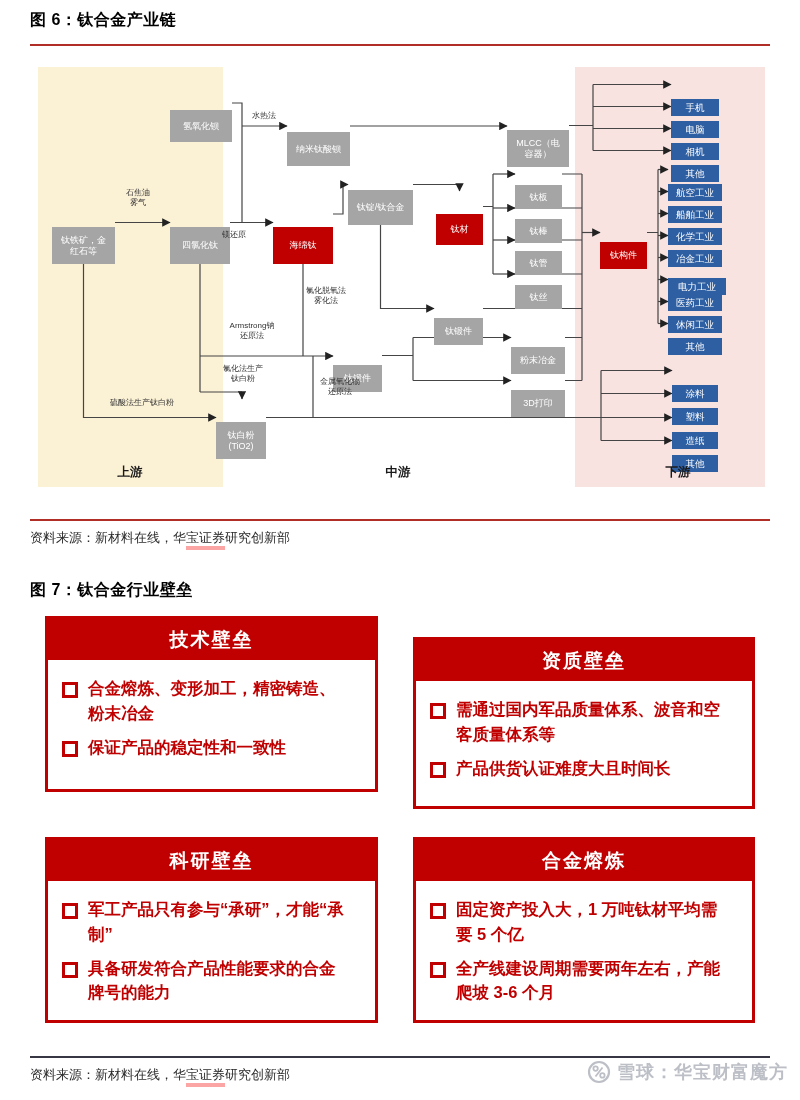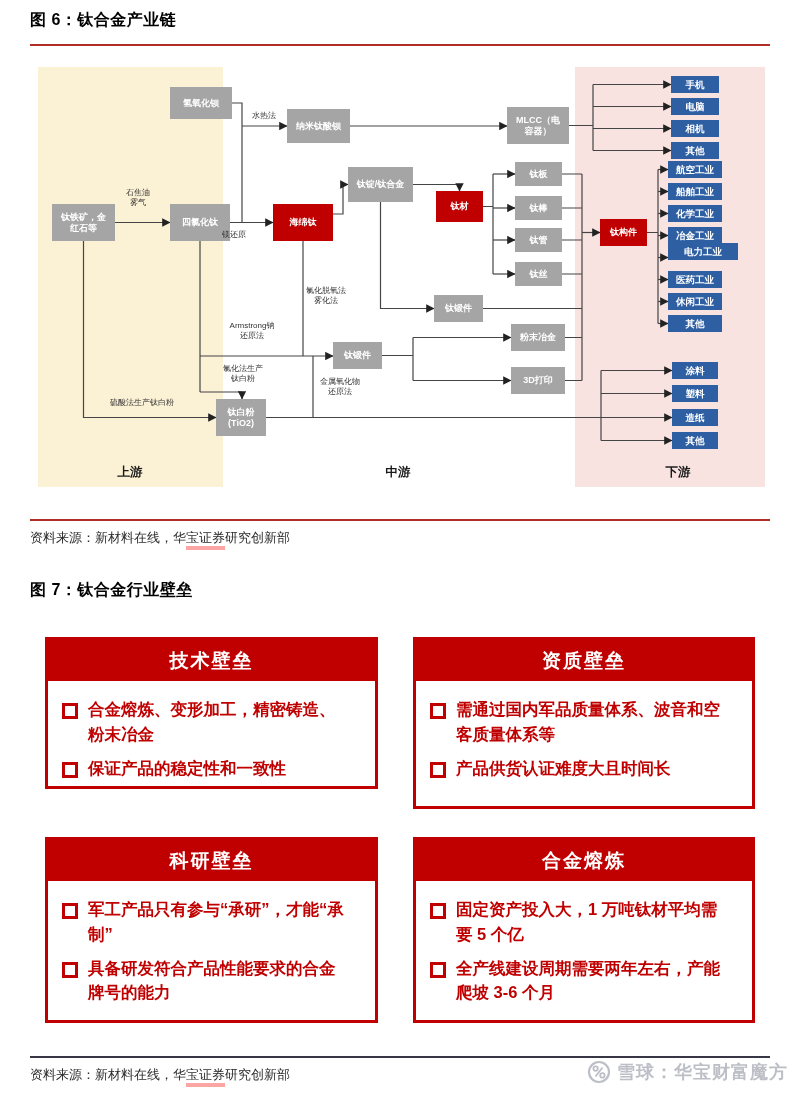--- a/index.html
+++ b/index.html
@@ -14,21 +14,21 @@
 
   
   #diagram{position:absolute;left:30px;top:64px;width:740px;height:436px;}
   .zonebg{position:absolute;}
   .zonebg.up{left:8px;top:3px;width:185px;height:420px;background:var(--upstream-bg,#FBF1D5);}
   .zonebg.down{left:545px;top:3px;width:190px;height:420px;background:var(--downstream-bg,#F8E3E1);}
   #connectors{position:absolute;left:0;top:0;}
   .ln{fill:none;stroke:#454545;stroke-width:1.2;}
   .ar{marker-end:url(#arr);}
   .node{position:absolute;display:flex;align-items:center;justify-content:center;text-align:center;
-        color:#fff;font-weight:bold;font-size:9px;line-height:1.2;white-space:pre-line;padding:1px;box-sizing:border-box;}
+        color:#fff;font-weight:normal;font-size:9px;line-height:1.2;white-space:pre-line;padding:1px;box-sizing:border-box;margin-top:23px;}
   .node.gray{background:var(--gray,#A5A5A5);}
   .node.red{background:var(--red,#C00000);}
   .node.blue{background:var(--blue,#2E5FA3);font-size:9.5px;}
   .elabel{position:absolute;transform:translateX(-50%);font-size:8px;color:#333;
           white-space:pre-line;text-align:center;line-height:1.3;}
   .zone-label{position:absolute;width:64px;text-align:center;font-size:12.5px;font-weight:bold;color:#1a1a1a;top:400px;}
 
   
   .bbox{position:absolute;border:3px solid var(--red,#C00000);background:#fff;box-sizing:border-box;}
   .bhead{display:block;background:var(--red,#C00000);color:#fff;text-align:center;font-weight:bold;
@@ -129,21 +129,21 @@
         <div class="node gray" style="left: 186px; top: 335px; width: 50px; height: 37px;">钛白粉
 (TiO2)</div>
         <div class="node blue" style="left: 641px; top: 12px; width: 48px; height: 17px;">手机</div>
         <div class="node blue" style="left: 641px; top: 34px; width: 48px; height: 17px;">电脑</div>
         <div class="node blue" style="left: 641px; top: 56px; width: 48px; height: 17px;">相机</div>
         <div class="node blue" style="left: 641px; top: 78px; width: 48px; height: 17px;">其他</div>
         <div class="node blue" style="left: 638px; top: 97px; width: 54px; height: 17px;">航空工业</div>
         <div class="node blue" style="left: 638px; top: 119px; width: 54px; height: 17px;">船舶工业</div>
         <div class="node blue" style="left: 638px; top: 141px; width: 54px; height: 17px;">化学工业</div>
         <div class="node blue" style="left: 638px; top: 163px; width: 54px; height: 17px;">冶金工业</div>
-        <div class="node blue" style="left: 638px; top: 179px; width: 70px; height: 17px;">电力工业</div>
+        <div class="node blue" style="left: 638px; top: 191px; width: 58px; height: 17px;">电力工业</div>
         <div class="node blue" style="left: 638px; top: 207px; width: 54px; height: 17px;">医药工业</div>
         <div class="node blue" style="left: 638px; top: 229px; width: 54px; height: 17px;">休闲工业</div>
         <div class="node blue" style="left: 638px; top: 251px; width: 54px; height: 17px;">其他</div>
         <div class="node blue" style="left: 642px; top: 298px; width: 46px; height: 17px;">涂料</div>
         <div class="node blue" style="left: 642px; top: 321px; width: 46px; height: 17px;">塑料</div>
         <div class="node blue" style="left: 642px; top: 345px; width: 46px; height: 17px;">造纸</div>
         <div class="node blue" style="left: 642px; top: 368px; width: 46px; height: 17px;">其他</div>
         <div class="elabel" style="left: 234px; top: 47px;">水热法</div>
         <div class="elabel" style="left: 108px; top: 124px;">石焦油
 雾气</div>
@@ -164,21 +164,21 @@
     <div class="zone-label" style="left:616px;">下游</div>
   </div>
 
   <div class="rule red" style="top:519px;"></div>
   <div class="source-line" style="top:529px;">
     <span>资料来源：新材料在线，华</span><span class="src-underline">宝证券</span><span>研究创新部</span>
   </div>
 
   <div class="fig-title" style="top:580px;">图 7：钛合金行业壁垒</div>
 
-  <div class="bbox" style="left:45px;top:637px;width:333px;height:152px;">
+  <div class="bbox" style="left:45px;top:616px;width:333px;height:176px;">
     <span class="bhead">技术壁垒</span>
     <div class="bbody">
         <div class="bitem">
           <span class="bullet"></span>
           <span class="btext">合金熔炼、变形加工，精密铸造、粉末冶金</span>
         </div>
         <div class="bitem">
           <span class="bullet"></span>
           <span class="btext">保证产品的稳定性和一致性</span>
         </div>

